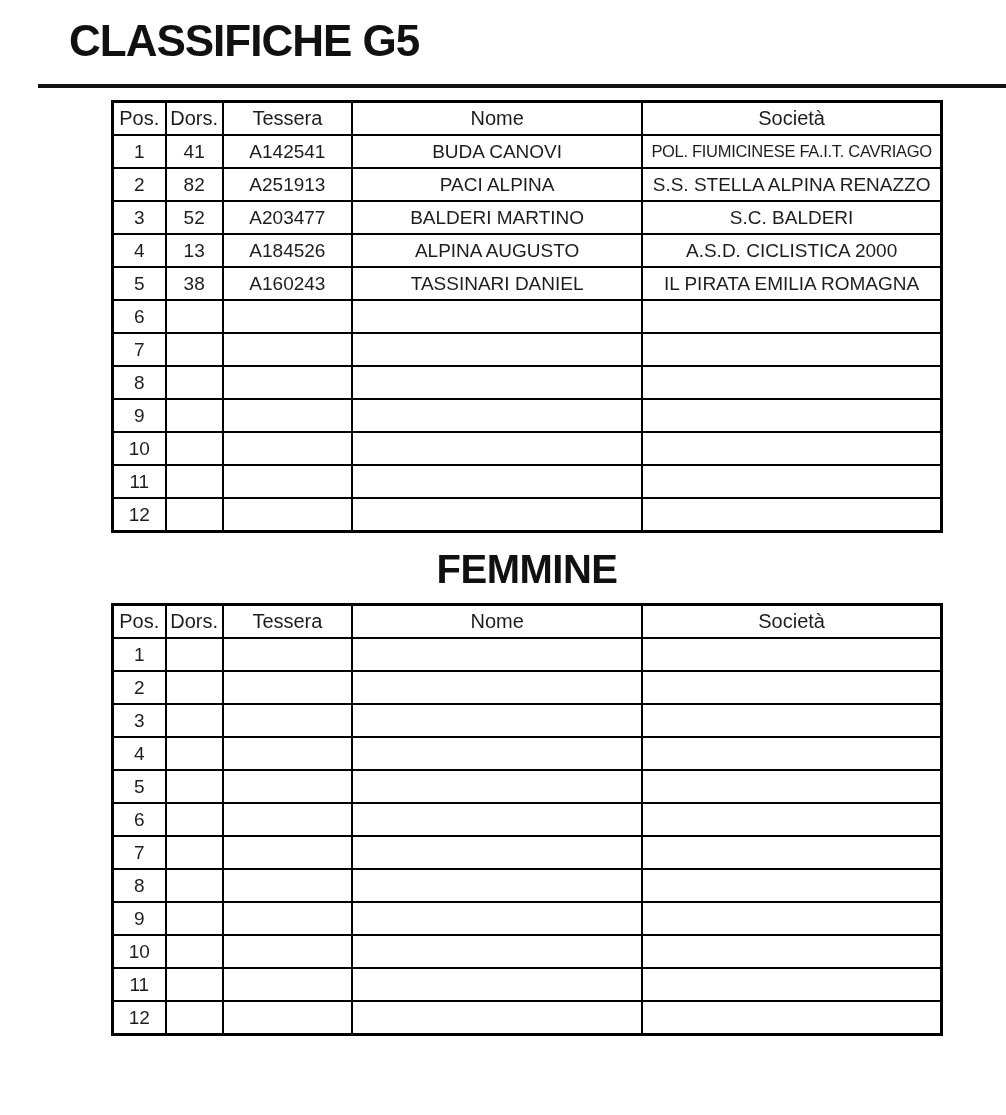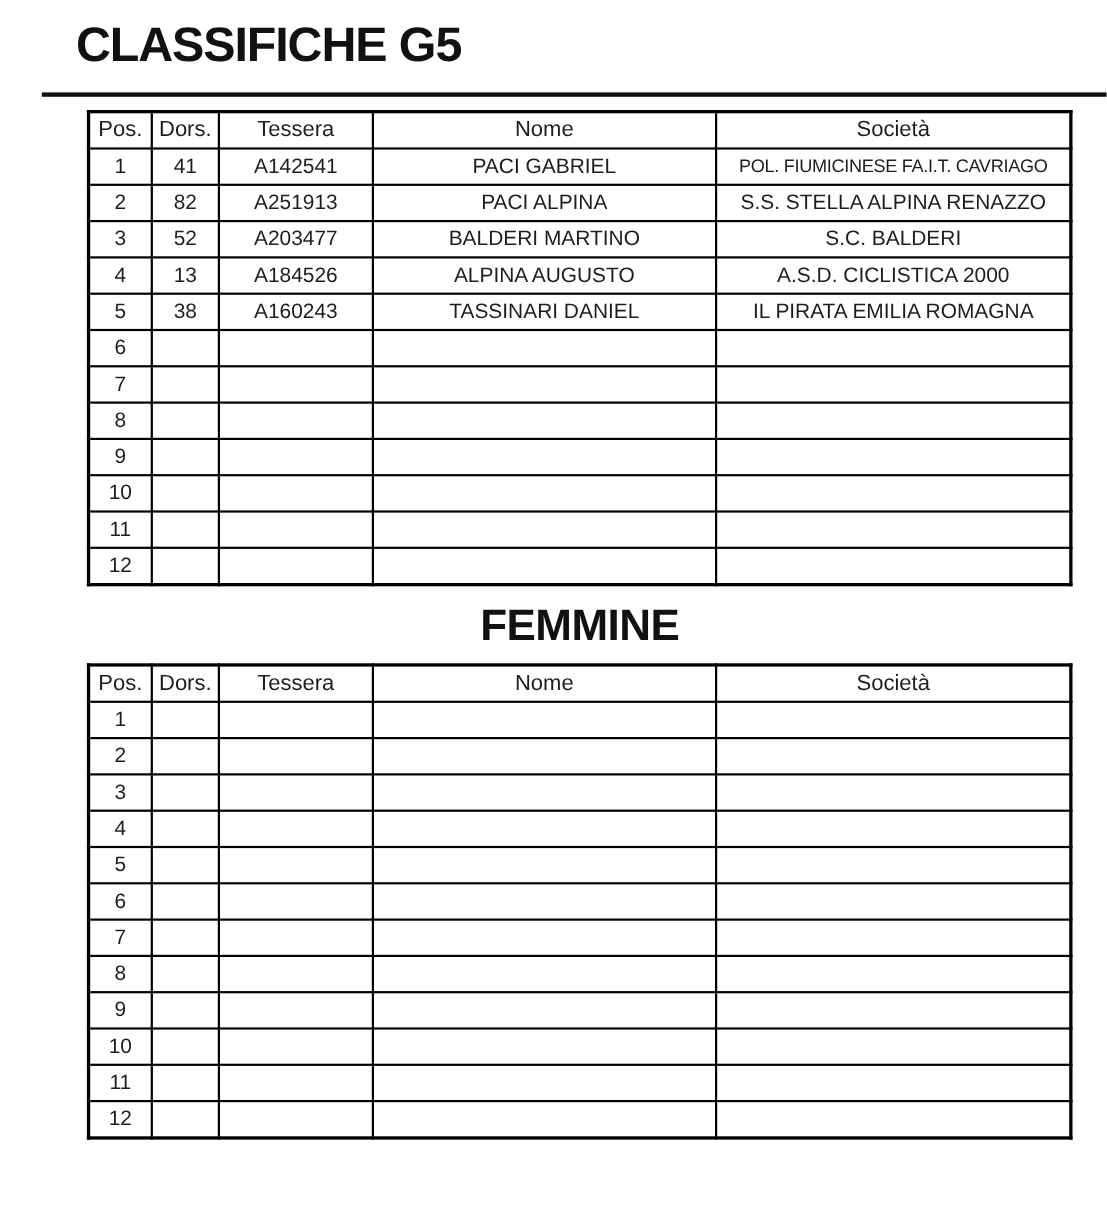--- a/index.html
+++ b/index.html
@@ -37,21 +37,21 @@
     font-size: 40px;
     font-weight: bold;
     letter-spacing: -0.5px;
     line-height: 1.1;
     color: #111111;
   }
   .section-heading.second {
     margin-top: 14px;
   }
   table.ranking {
-    width: 896px;
+    width: 832px;
     margin: 12px auto 0 auto;
     border-collapse: collapse;
     table-layout: fixed;
     border: 3px solid #000000;
   }
   table.ranking th,
   table.ranking td {
     border: 2px solid #000000;
     text-align: center;
     vertical-align: middle;
@@ -105,21 +105,21 @@
           <th>Tessera</th>
           <th>Nome</th>
           <th>Società</th>
         </tr>
       </thead>
     <tbody>
         <tr>
           <td>1</td>
           <td>41</td>
           <td>A142541</td>
-          <td>PACI GABRIEL</td>
+          <td>BUDA CANOVI</td>
           <td>POL. FIUMICINESE FA.I.T. CAVRIAGO</td>
         </tr>
         <tr>
           <td>2</td>
           <td>82</td>
           <td>A251913</td>
           <td>PACI ALPINA</td>
           <td>S.S. STELLA ALPINA RENAZZO</td>
         </tr>
         <tr>

